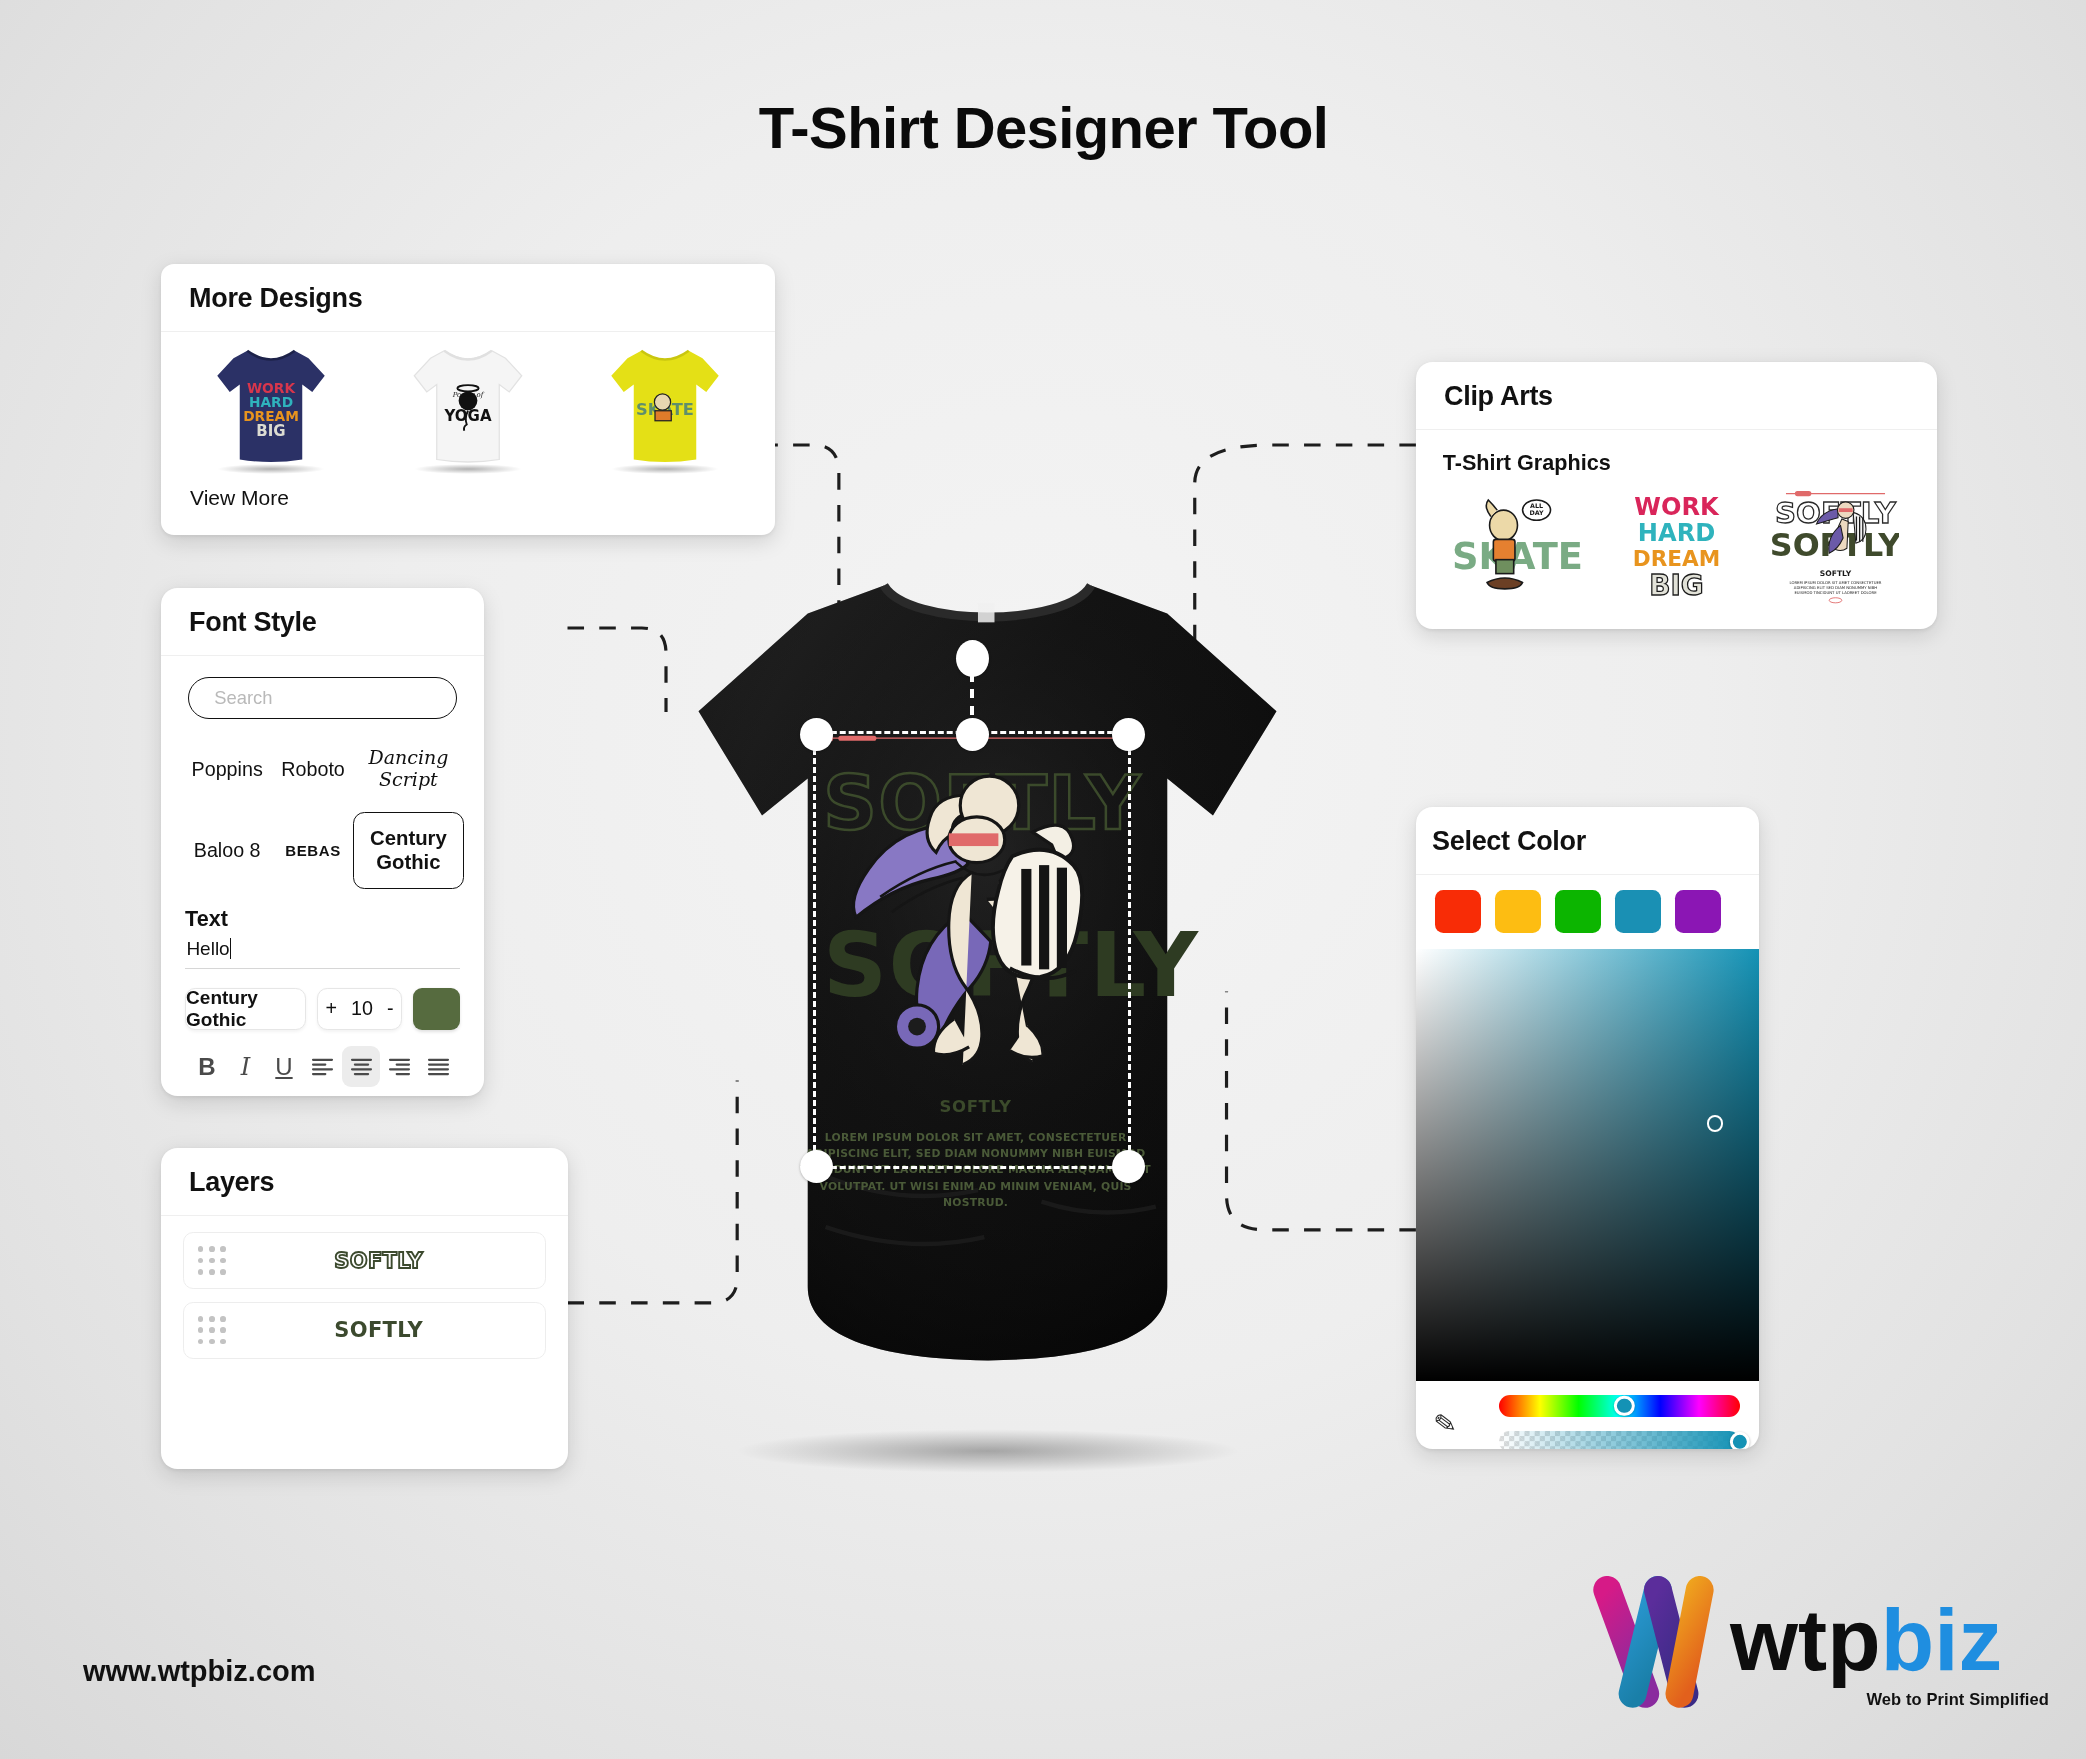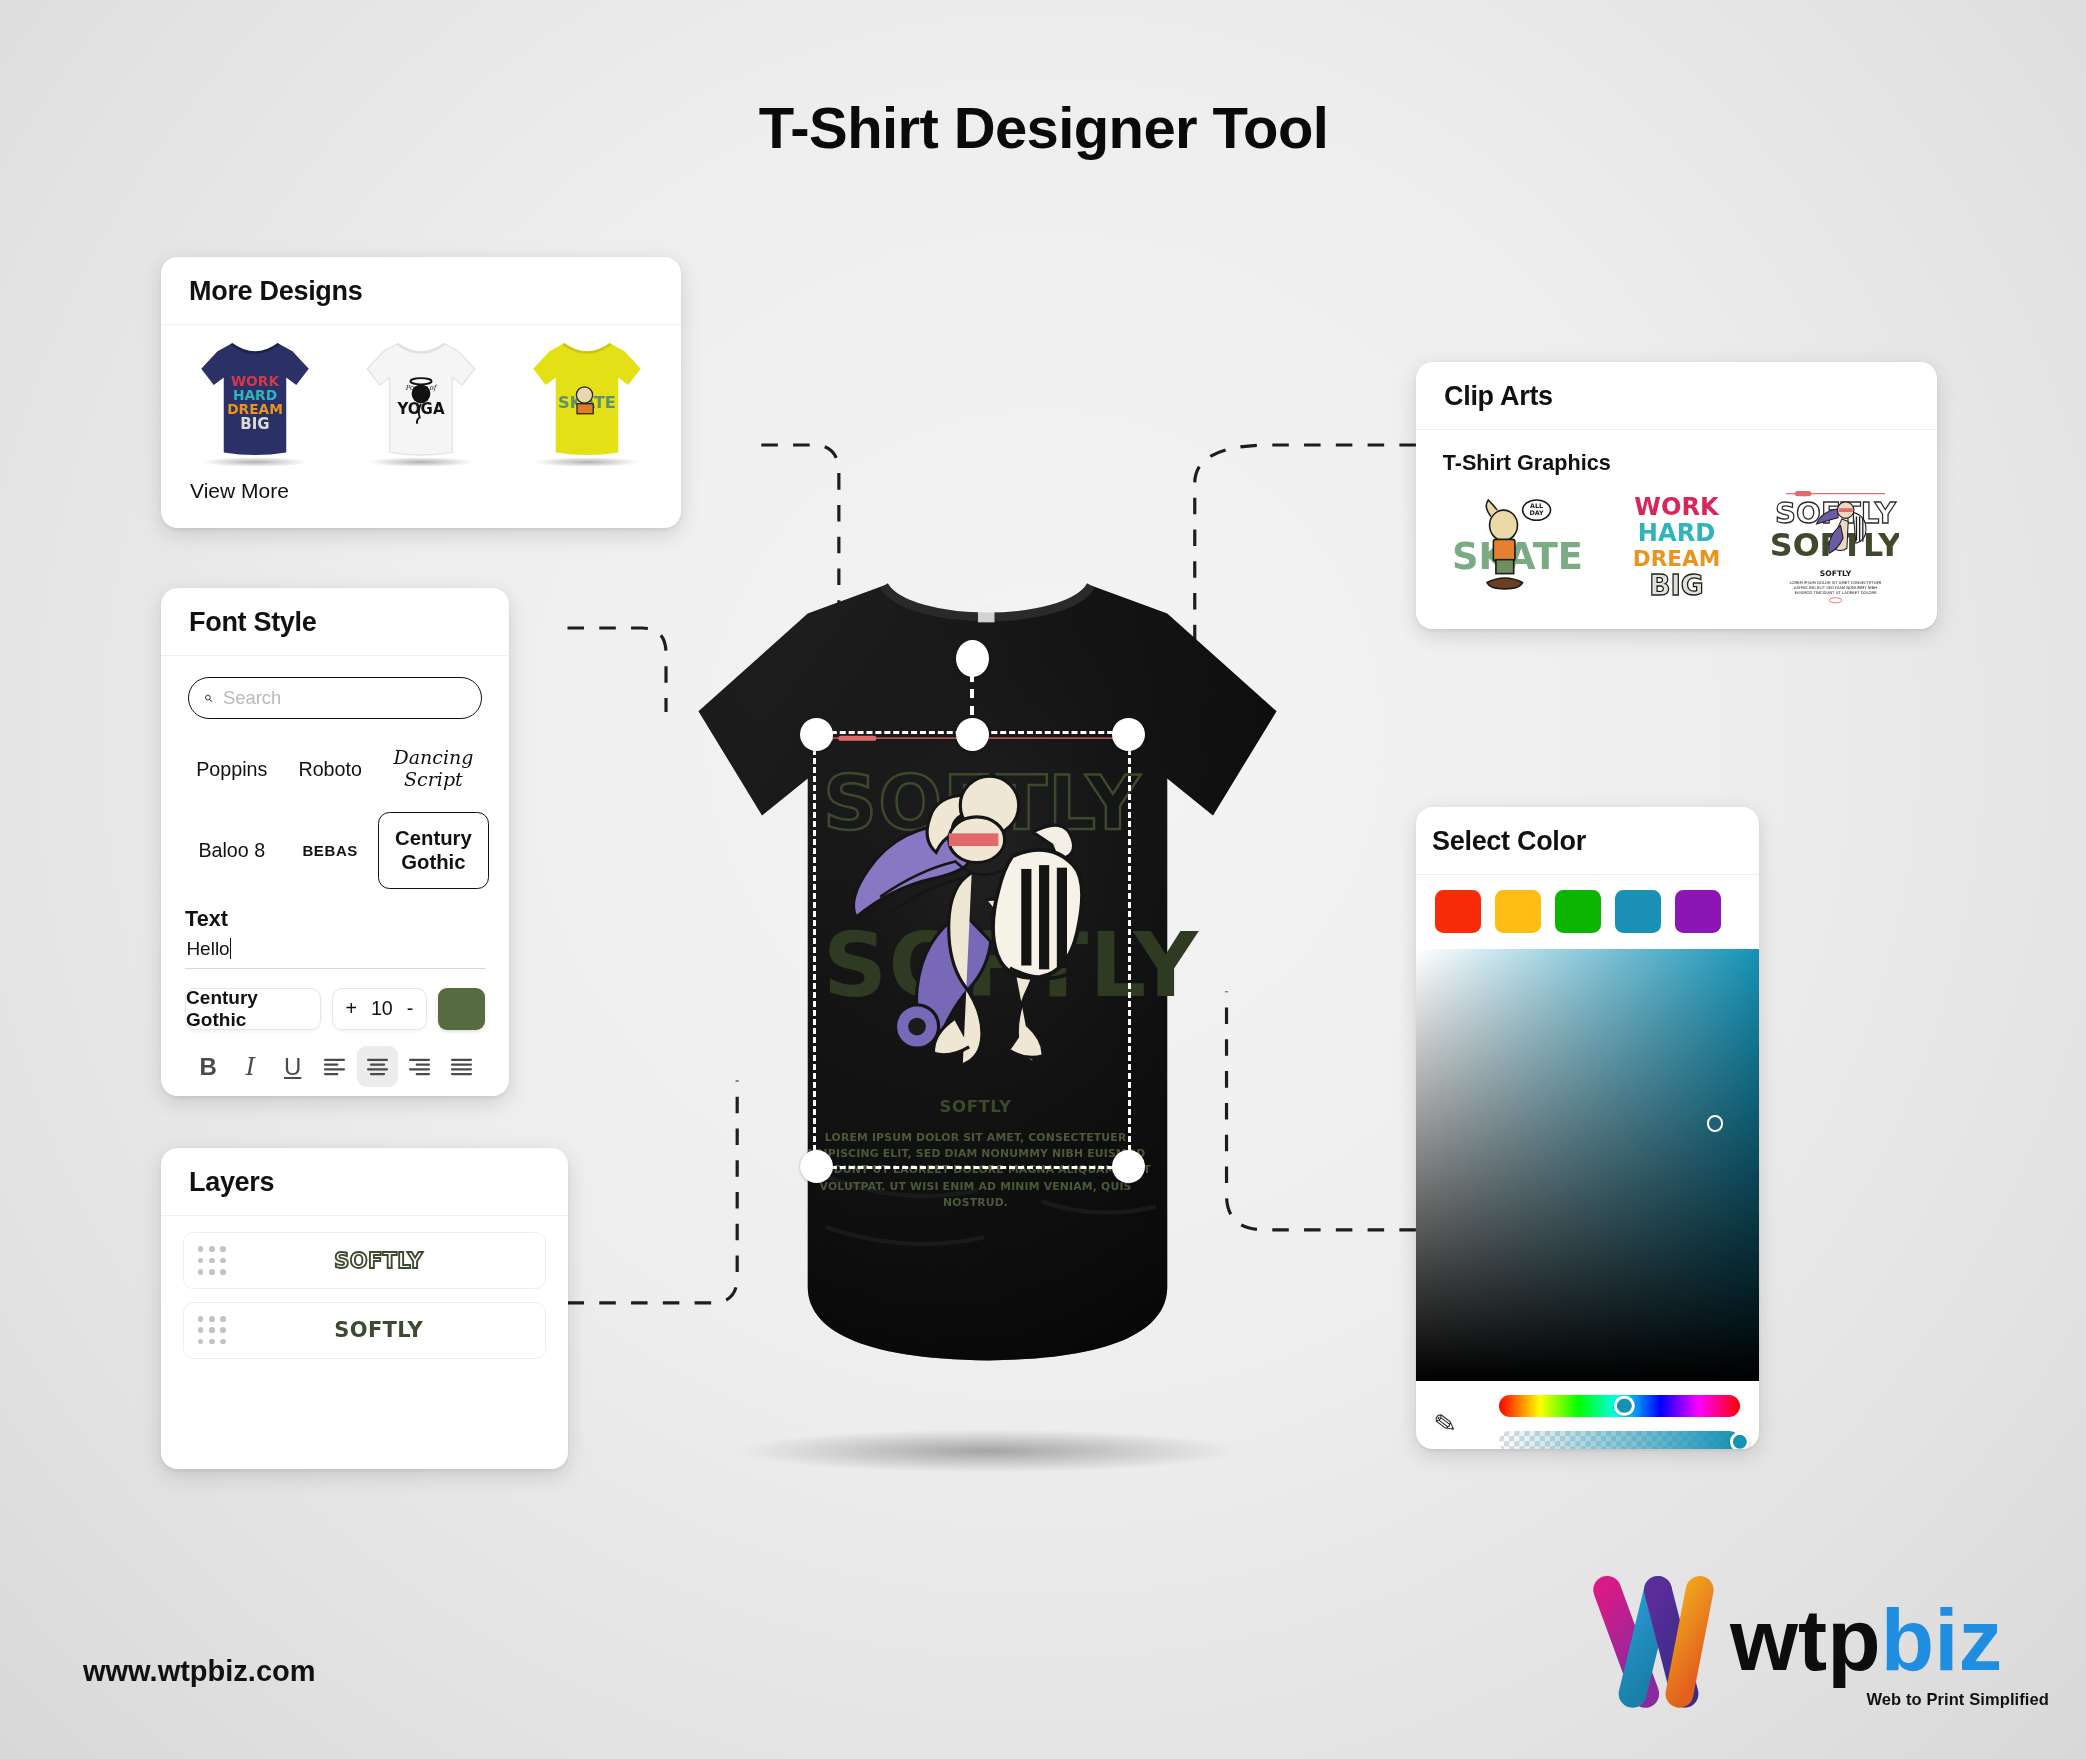--- a/index.html
+++ b/index.html
@@ -34,42 +34,42 @@
     padding: 19px 0 16.5px 28px;
     font-size: 27px;
     font-weight: bold;
     color: #111;
     border-bottom: 1.3px solid #efefef;
     letter-spacing: -0.3px;
   }
   .panel-body { padding: 16.5px 21.6px 19px 21.6px; }
 
   
-  #more-designs { left: 161px; top: 257px; width: 520px; height: 271px; }
+  #more-designs { left: 161px; top: 264px; width: 614px; height: 271px; border-radius: 13px; }
   .designs-row {
     display: flex; align-items: flex-end; justify-content: space-around;
     padding: 10.2px 11.4px 0 11.4px; height: 140px;
   }
   .design-thumb { position: relative; width: 159px; height: 133px; }
   .tee {
     position: absolute; left: 50%; top: 3.8px; transform: translateX(-50%);
     width: 127px; height: 125px;
   }
   .tee-shadow {
     position: absolute; left: 50%; bottom: -2.5px; transform: translateX(-50%);
     width: 108px; height: 10.2px; border-radius: 50%;
     background: radial-gradient(ellipse, rgba(0,0,0,0.30), rgba(0,0,0,0) 70%);
   }
   .view-more {
     padding: 14px 0 0 29px;
     font-size: 21px; color: #111;
   }
 
   
-  #font-style { left: 161px; top: 588px; width: 348px; height: 508px; }
+  #font-style { left: 161px; top: 588px; width: 323px; height: 508px; }
   .search-box {
     display: flex; align-items: center; gap: 10.2px;
     border: 1.9px solid #111; border-radius: 635px;
     height: 42px; padding: 0 15.3px; margin: 5.1px 5.1px 0 5.1px;
   }
   .search-box input {
     border: 0; outline: 0; flex: 1;
     font-size: 18.4px; color: #333;
     font-family: "Liberation Sans", sans-serif;
     background: transparent;

